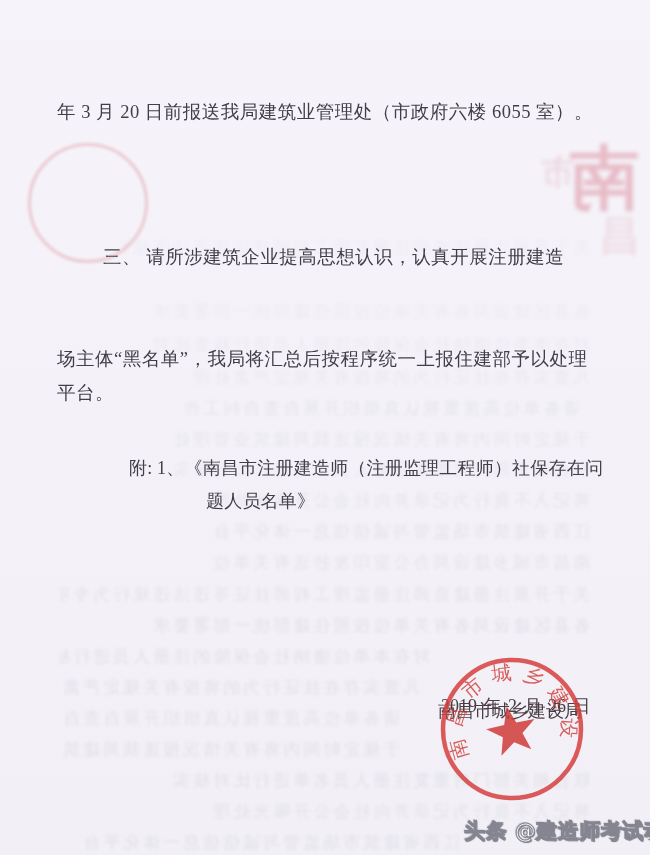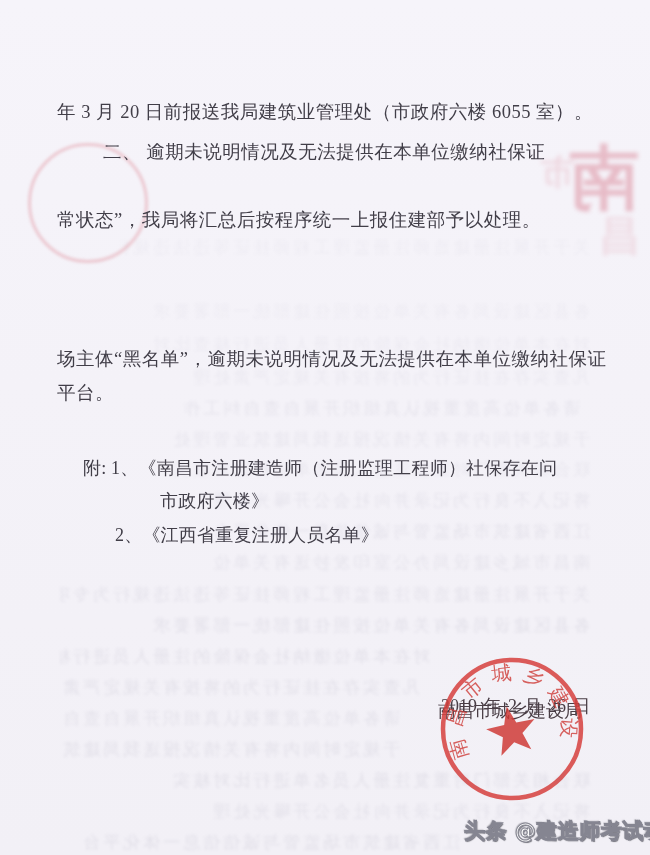--- a/index.html
+++ b/index.html
@@ -10,21 +10,21 @@
   }
   .page{
     position:relative;width:650px;height:855px;
     background:linear-gradient(180deg,#f6f4fa 0%,#f4f2f8 45%,#f2f0f6 100%);
   }
   
   .tline{
     position:absolute;white-space:nowrap;
     color:#413e48;font-size:18.5px;letter-spacing:.5px;
   }
-  .att{font-size:18px;letter-spacing:.2px;}
+  .att{font-size:18px;letter-spacing:.2px;margin-left:46px;}
   .sig{font-size:18px;letter-spacing:0;color:#4a3e46;}
   
   .bleed-line{
     position:absolute;white-space:nowrap;overflow:hidden;
     color:#6f6c88;font-size:17px;letter-spacing:3px;
     transform:scaleX(-1);filter:blur(1.4px);
     pointer-events:none;
   }
   .bleed-title{
     position:absolute;color:#d46f82;font-weight:bold;
@@ -58,30 +58,28 @@
 <body>
 
 <div class="page">
 
   <div class="bleed-title bt0">南</div>
   <div class="bleed-title bt1">昌</div>
   <div class="bleed-title bt2">市</div>
   <div class="ghost-ring"></div>
 
   <div class="tline" style="left:57px;top:99px">年 3 月 20 日前报送我局建筑业管理处（市政府六楼 6055 室）。</div>
-  <div class="tline" style="left:103px;top:139px">二、 逾期未说明情况及无法提供在本单位缴纳社保证</div>
-  <div class="tline" style="left:57px;top:207px">常状态”，我局将汇总后按程序统一上报住建部予以处理。</div>
-  <div class="tline" style="left:57px;top:346px">场主体“黑名单”，逾期未说明情况及无法提供在本单位缴纳社保证</div>
+  <div class="tline" style="left:103px;top:244px">三、 请所涉建筑企业提高思想认识，认真开展注册建造</div>
+  <div class="tline" style="left:57px;top:346px">场主体“黑名单”，我局将汇总后按程序统一上报住建部予以处理</div>
   <div class="tline" style="left:57px;top:380px">平台。</div>
 
   <div class="tline att" style="left:83px;top:456px">
     <span>附: </span><span>1、《南昌市注册建造师（注册监理工程师）社保存在问</span>
   </div>
-  <div class="tline att" style="left:160px;top:489px">市政府六楼》</div>
-  <div class="tline att" style="left:115px;top:523px">2、《江西省重复注册人员名单》</div>
+  <div class="tline att" style="left:160px;top:489px">题人员名单》</div>
 
 
   <div class="tline sig" style="left:438px;top:699px">南昌市城乡建设局</div>
   <div class="tline sig" style="left:441px;top:694px;word-spacing:2px">2019 年 2 月 26 日</div>
 
   <div class="seal">
     <svg viewBox="0 0 152 152">
       <defs>
         <path id="sealArc" d="M 35,104.7 A 50,50 0 1 1 117,104.7" fill="none"></path>
       </defs>

